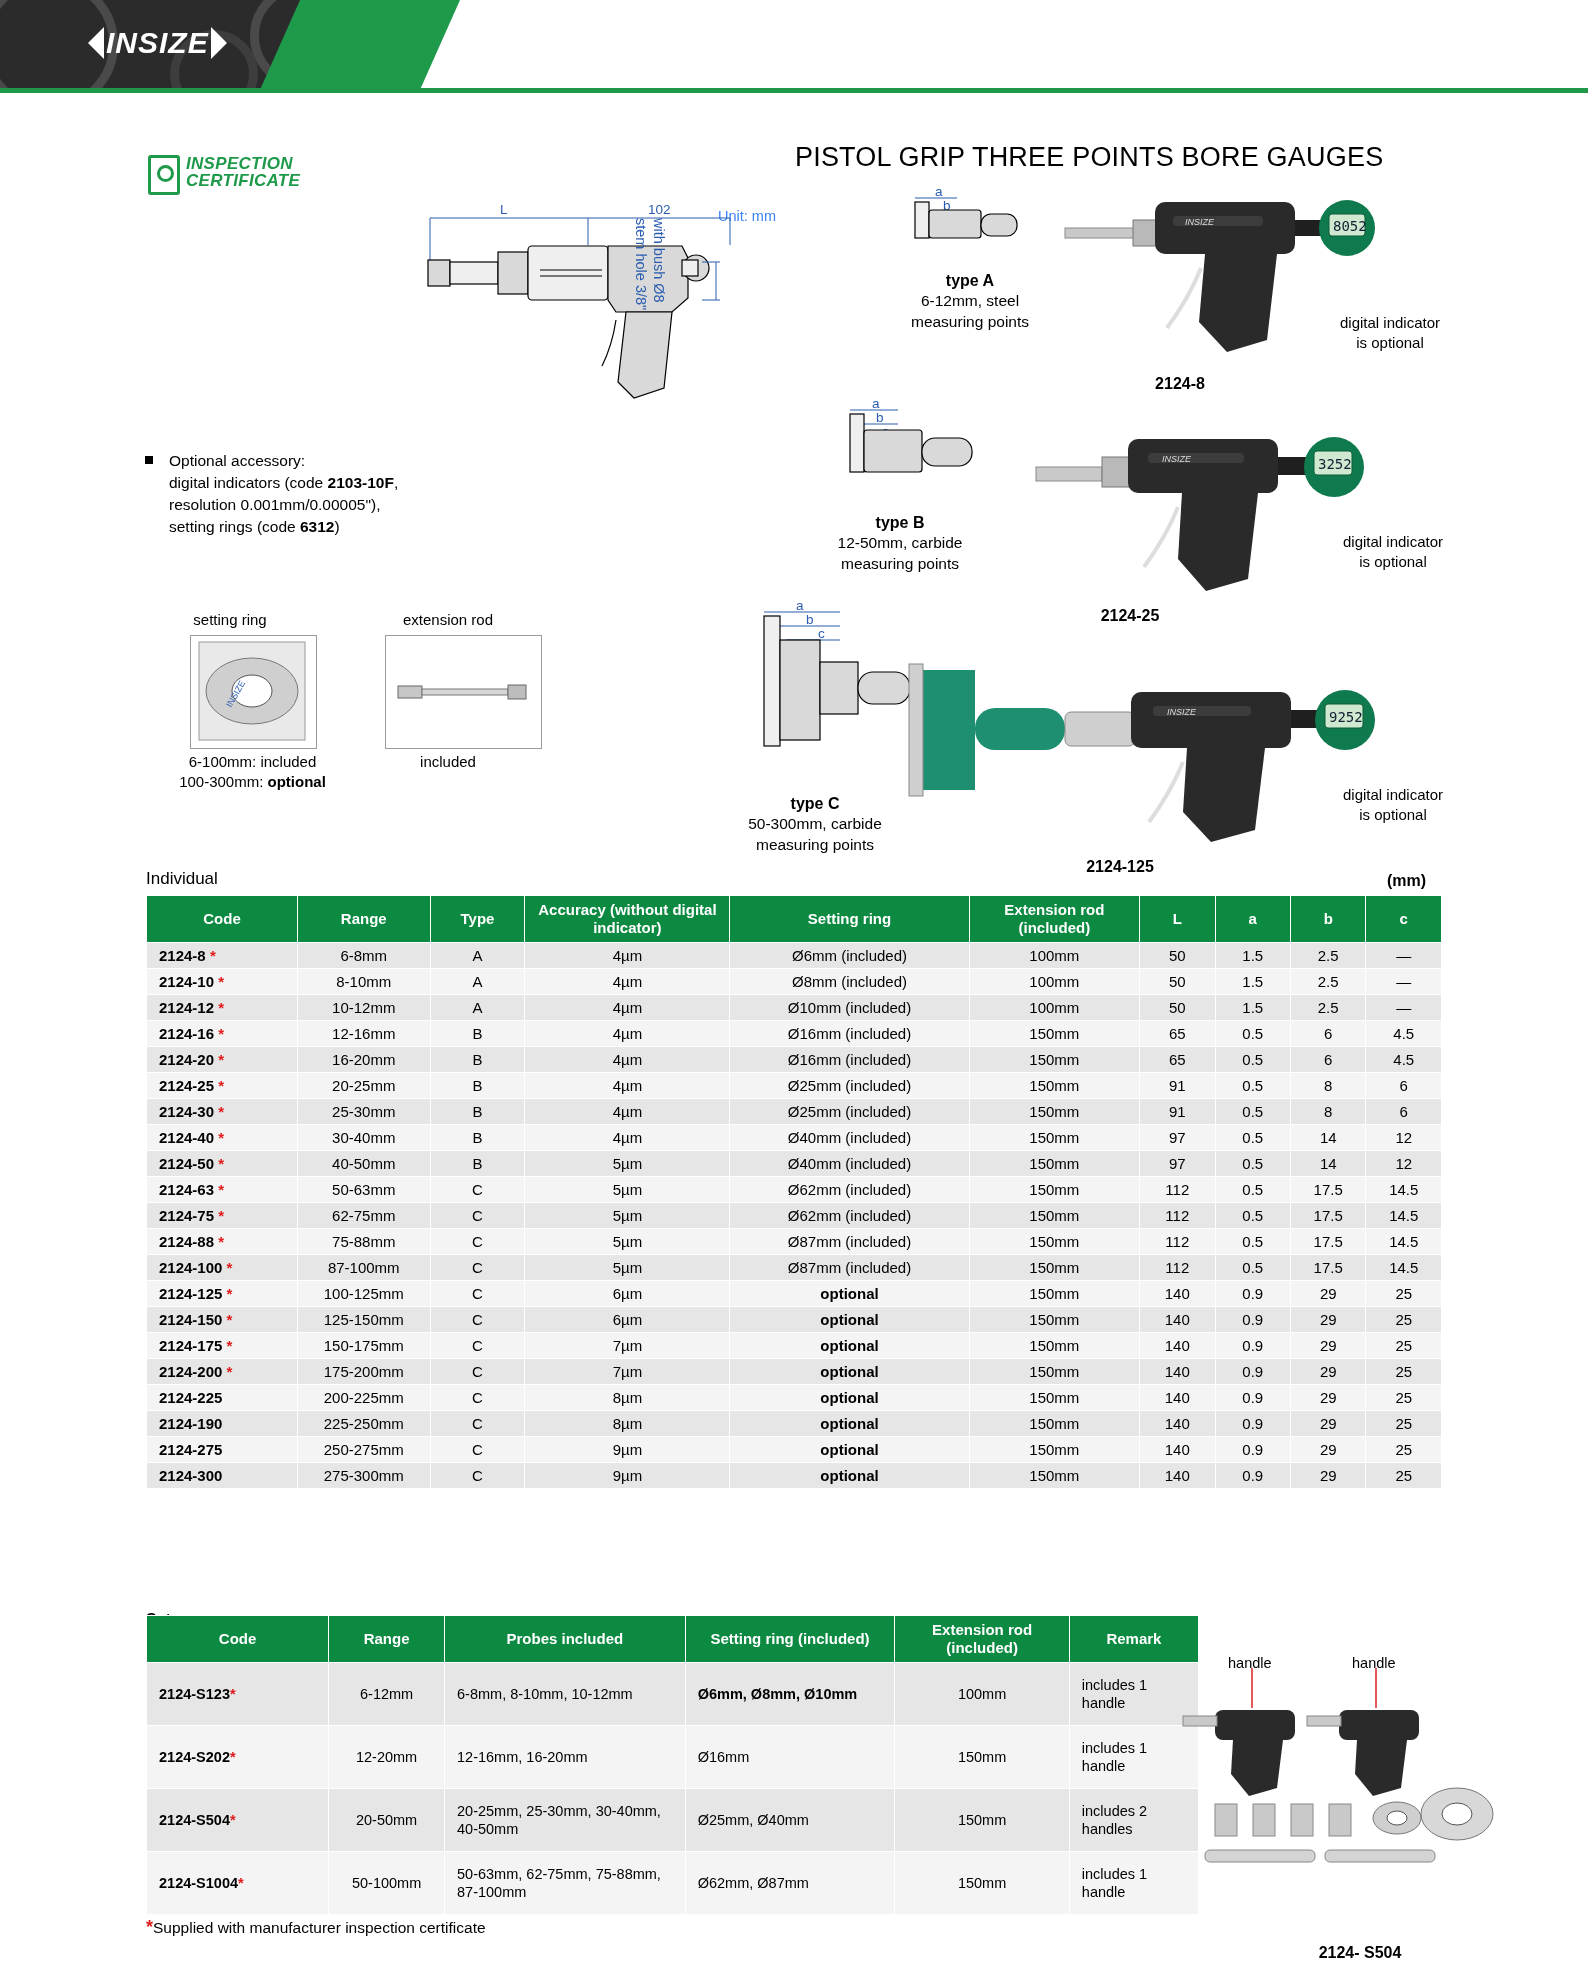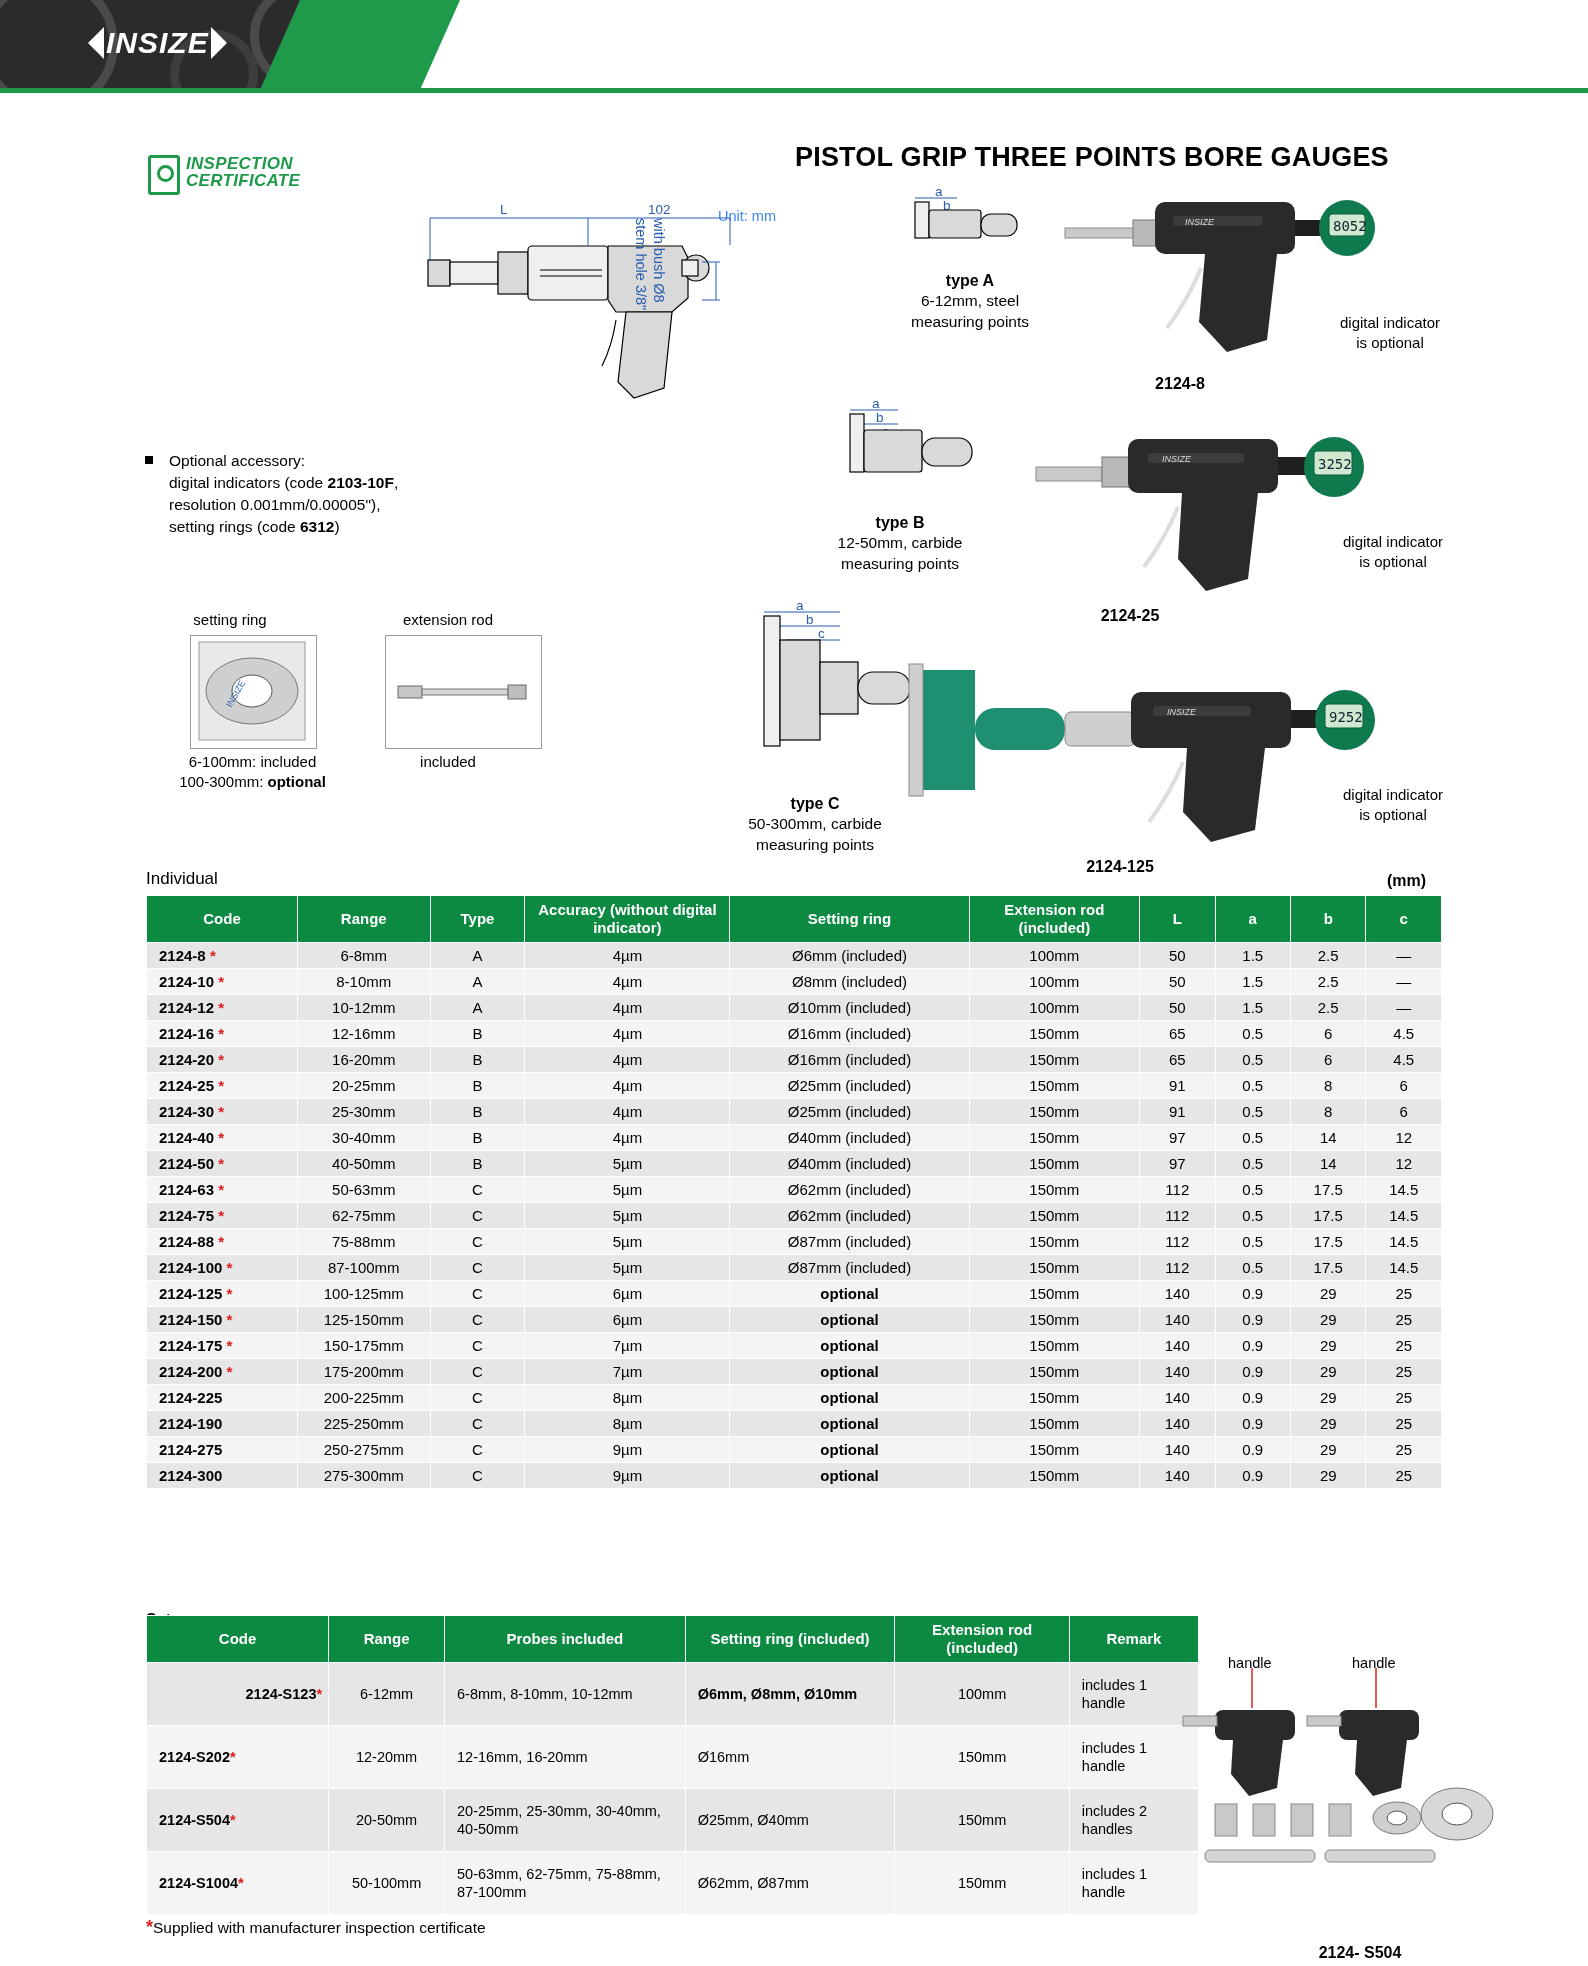--- a/index.html
+++ b/index.html
@@ -20,21 +20,21 @@
   .hdr-dark .c3{width:70px;height:70px;left:170px;top:30px;border-color:#3d3d3d;}
   .hdr-green{position:absolute;top:0;left:300px;width:160px;height:88px;background:#1e9a4a;
              transform:skewX(-24deg);transform-origin:top left;}
   .hdr-line{position:absolute;top:88px;left:0;width:1588px;height:5px;background:#1e9a4a;}
   .logo{position:absolute;top:26px;left:88px;z-index:5;display:flex;align-items:center;}
   .logo .arrL{width:0;height:0;border-top:16px solid transparent;border-bottom:16px solid transparent;border-right:16px solid #fff;}
   .logo .txt{font-size:30px;font-weight:bold;font-style:italic;color:#fff;letter-spacing:1px;padding:0 2px;}
   .logo .arrR{width:0;height:0;border-top:16px solid transparent;border-bottom:16px solid transparent;border-left:16px solid #fff;}
 
   
-  .page-title{position:absolute;top:142px;left:795px;font-size:27px;font-weight:bold;letter-spacing:0.2px;}
+  .page-title{position:absolute;top:142px;left:795px;font-size:27px;font-weight:normal;letter-spacing:0.2px;}
   .cert{position:absolute;top:155px;left:148px;display:flex;align-items:flex-start;}
   .cert .badge{width:26px;height:34px;border:3px solid #1e9a4a;border-radius:3px;position:relative;margin-right:6px;}
   .cert .badge:after{content:"";position:absolute;left:6px;top:7px;width:11px;height:11px;border:3px solid #1e9a4a;border-radius:50%;}
   .cert .ct{font-size:17px;font-weight:bold;font-style:italic;color:#1e9a4a;line-height:1.02;letter-spacing:0.3px;}
 
   
   .lbl{position:absolute;font-size:14.5px;}
   .unit{position:absolute;top:208px;left:718px;font-size:14.5px;color:#3b82f6;}
   .mm-right{position:absolute;top:872px;left:1387px;font-size:16px;font-weight:bold;}
   .sec-individual{position:absolute;top:869px;left:146px;font-size:17px;font-weight:normal;}
@@ -582,21 +582,21 @@
       <th>Code</th>
       <th>Range</th>
       <th>Probes included</th>
       <th>Setting ring (included)</th>
       <th>Extension rod (included)</th>
       <th>Remark</th>
     </tr>
   </thead>
   <tbody id="set-body">
       <tr class="odd">
-        <td class="code" style="height: 54px; text-align: right;">2124-S123<span class="star">*</span></td>
+        <td class="code" style="height: 54px;">2124-S123<span class="star">*</span></td>
         <td style="height: 54px;">6-12mm</td>
         <td class="left" style="height: 54px;">6-8mm, 8-10mm, 10-12mm</td>
         <td class="left" style="height: 54px; font-weight: bold;">Ø6mm, Ø8mm, Ø10mm</td>
         <td style="height: 54px;">100mm</td>
         <td class="left" style="height: 54px;">includes 1 handle</td>
       </tr>
       <tr class="even">
         <td class="code" style="height: 54px;">2124-S202<span class="star">*</span></td>
         <td style="height: 54px;">12-20mm</td>
         <td class="left" style="height: 54px;">12-16mm, 16-20mm</td>

